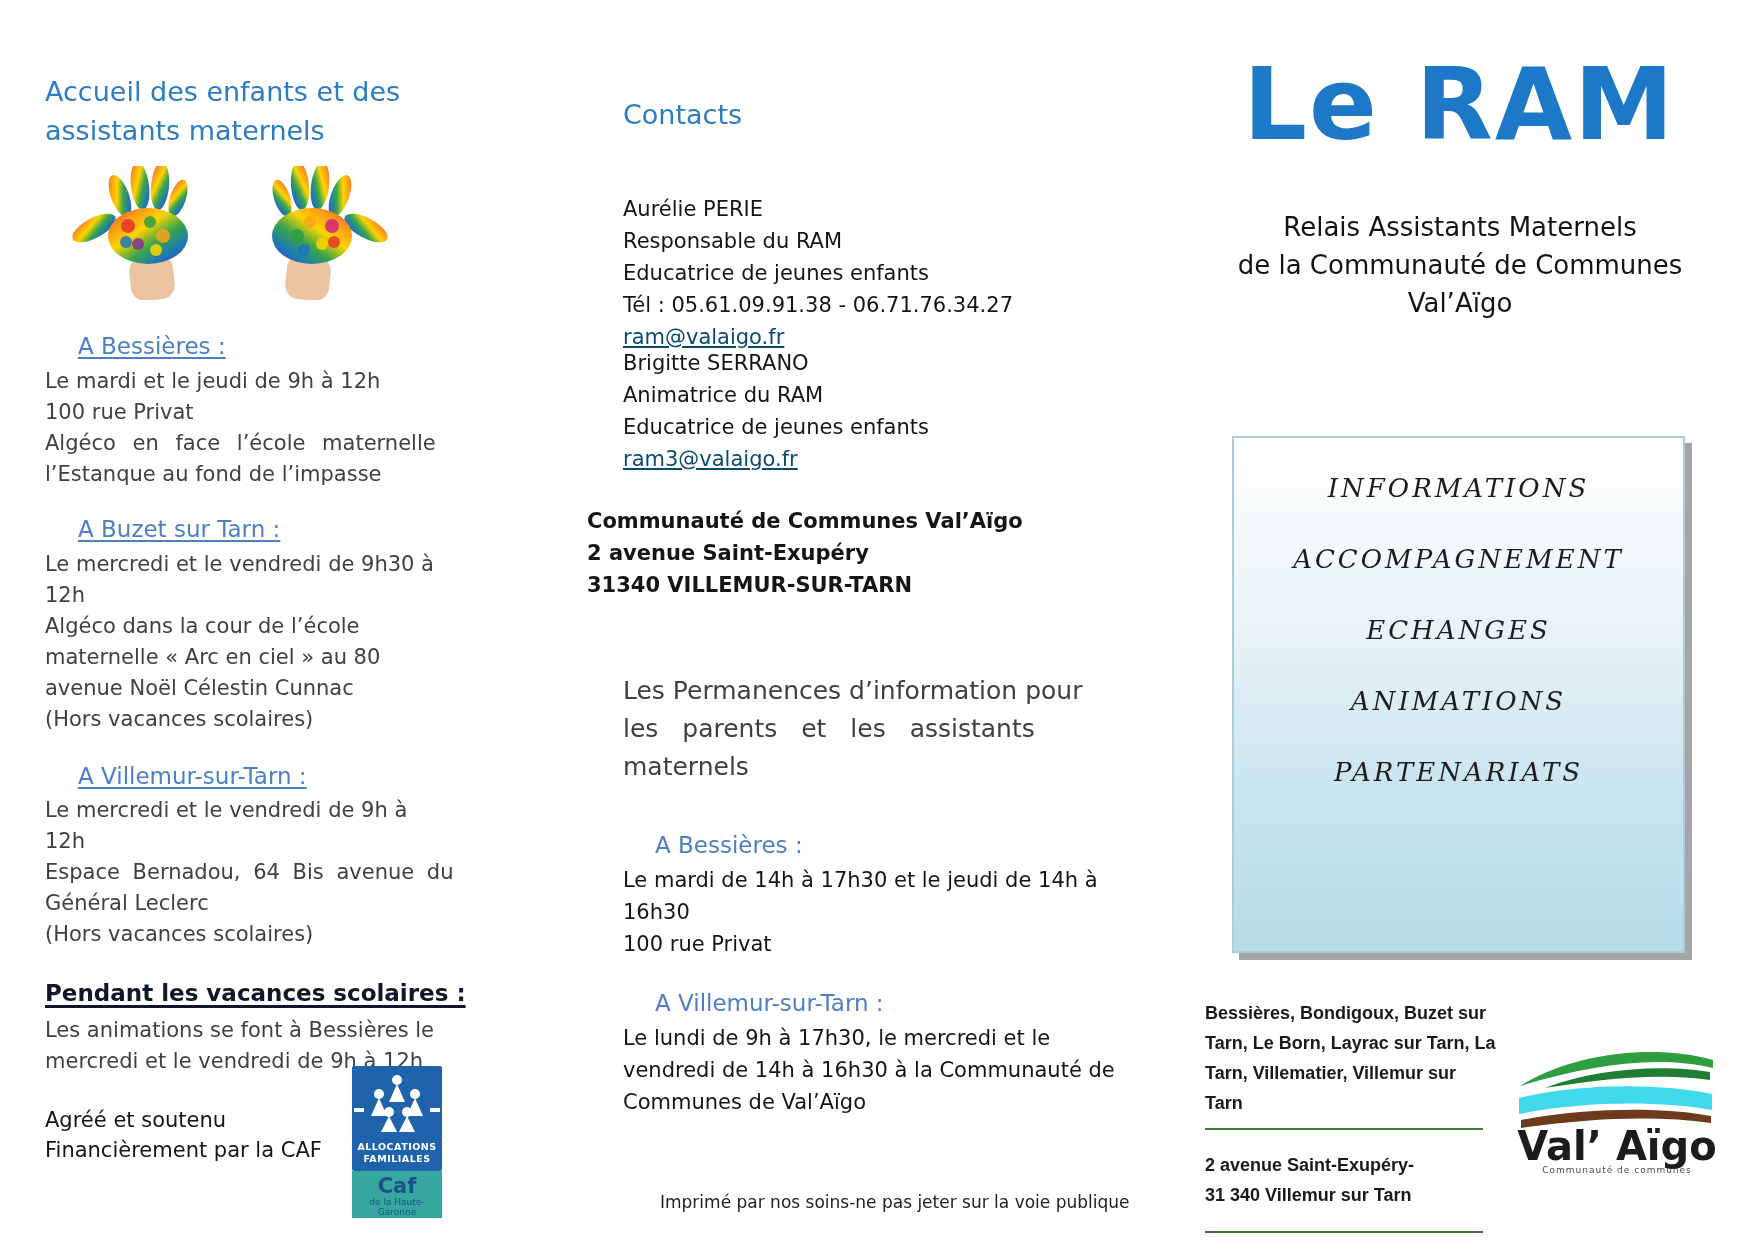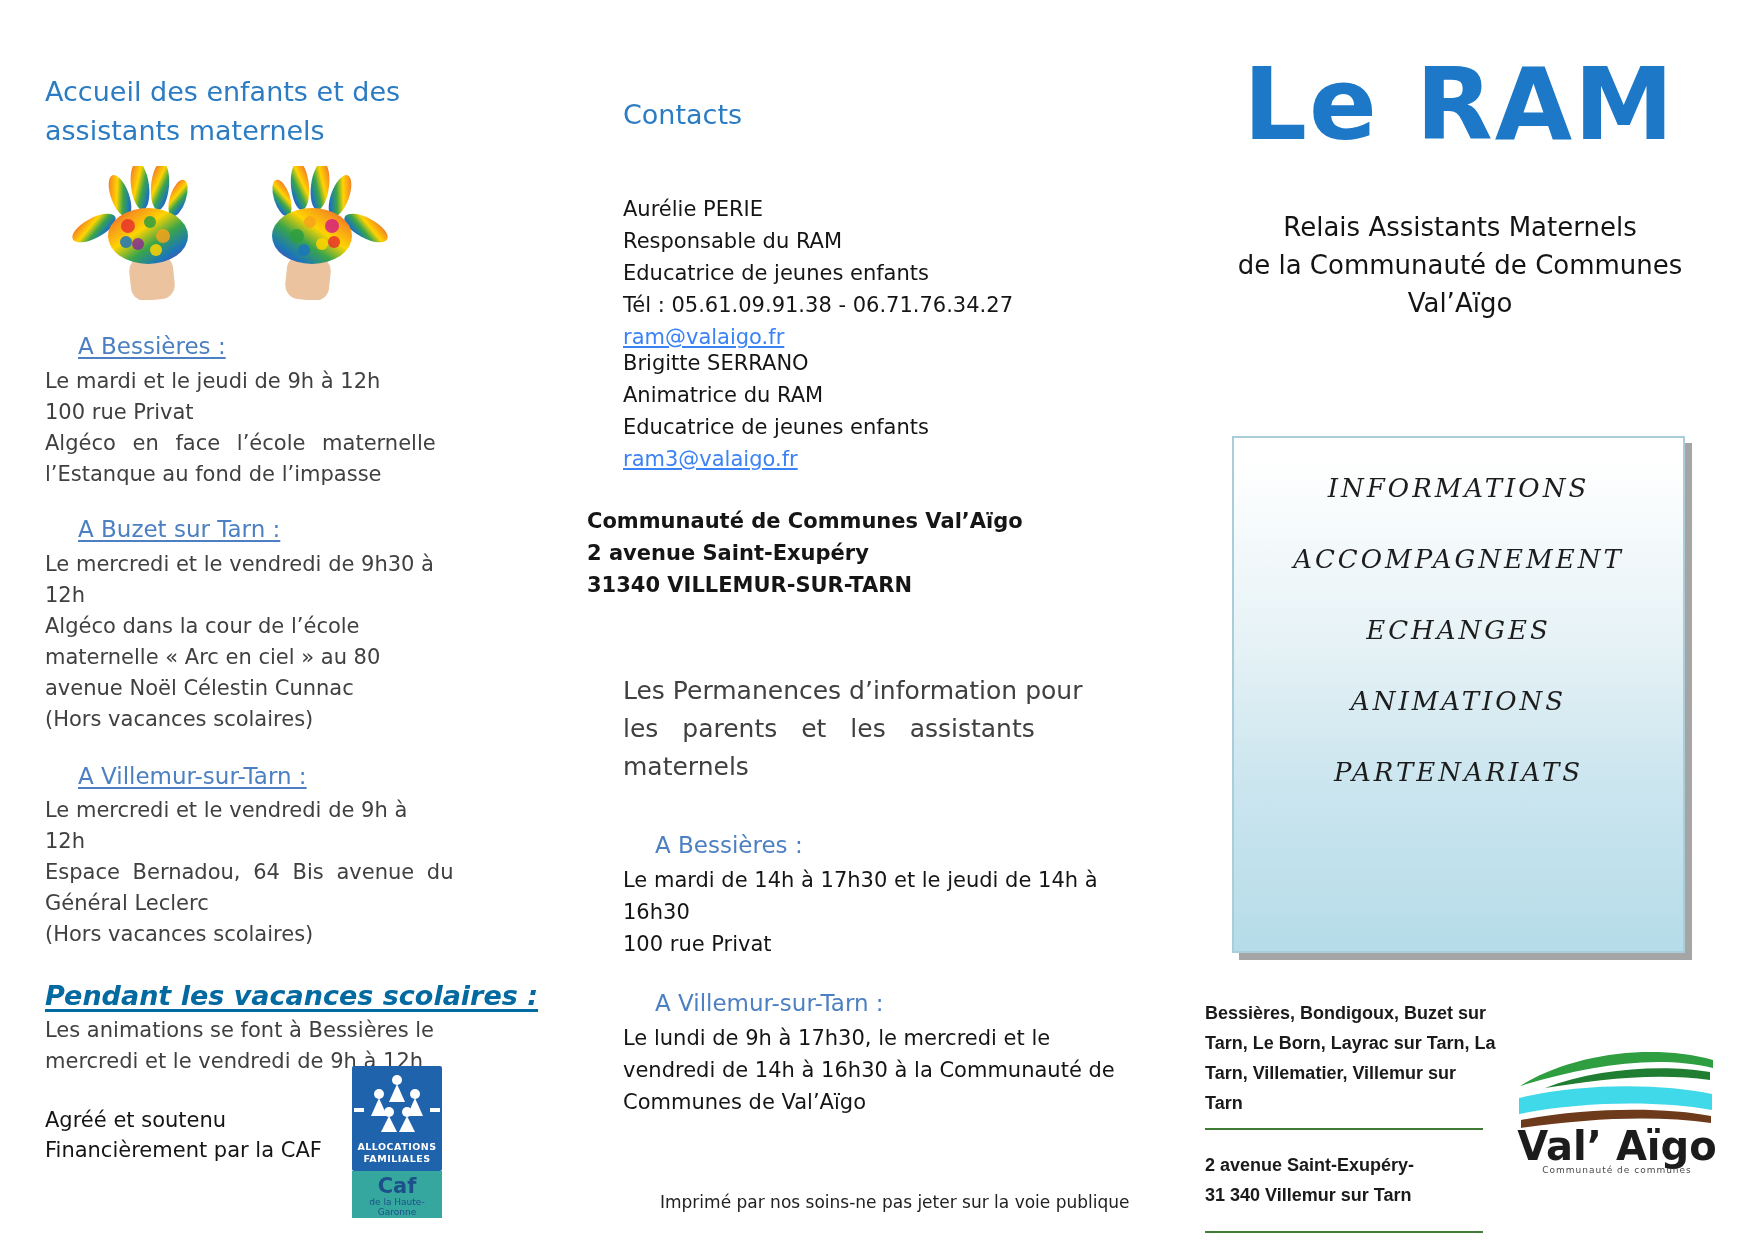--- a/index.html
+++ b/index.html
@@ -5,23 +5,23 @@
   html,body{margin:0;padding:0;background:#ffffff;}
   .page{position:relative;width:1755px;height:1241px;background:#ffffff;overflow:hidden;
         font-family:"DejaVu Sans",sans-serif;color:#151515;}
   .abs{position:absolute;}
   .ln{white-space:nowrap;}
   .body{font-size:21px;line-height:31px;color:#404040;}
   .mbody{font-size:21px;line-height:32px;color:#151515;}
   .h-blue{color:#2b7cc3;font-size:27px;line-height:39px;}
   .subhead{color:#4d80c2;font-size:23px;text-decoration:underline;text-underline-offset:3px;text-decoration-thickness:2px;}
   .subhead2{color:#4d80c2;font-size:23px;}
-  .vac{color:#0369a1;font-size:27px;font-weight:700;text-decoration:underline;text-underline-offset:4px;text-decoration-thickness:2.5px;font-style:italic;}
+  .vac{color:#0f172a;font-size:23px;font-weight:700;text-decoration:underline;text-underline-offset:4px;text-decoration-thickness:2.5px;}
   .bold{font-weight:700;}
-  .email{color:#3b82f6;text-decoration:underline;font-size:21px;cursor:pointer;}
+  .email{color:#0c4a6e;text-decoration:underline;font-size:21px;cursor:pointer;}
   .permtitle{color:#404040;font-size:25px;line-height:38px;}
   .spread{word-spacing:10px;}
   .spread1{word-spacing:6px;}
   .spread2{word-spacing:16px;}
   .ram{font-size:100px;line-height:105px;font-weight:700;color:#1d78c7;letter-spacing:2px;text-align:center;}
   .subtitle{font-size:26px;line-height:38px;text-align:center;color:#141414;}
   .bluebox{width:453px;height:517px;box-sizing:border-box;border:2px solid #a9cdd9;
            background:linear-gradient(180deg,#ffffff 4%,#e6f2f6 40%,#cde6ef 65%,#b5dce9 100%);
            box-shadow:7px 7px 0 #a5a5a5;}
   .box-intro{font-size:26px;line-height:43px;text-align:center;color:#141414;padding-top:22px;}

